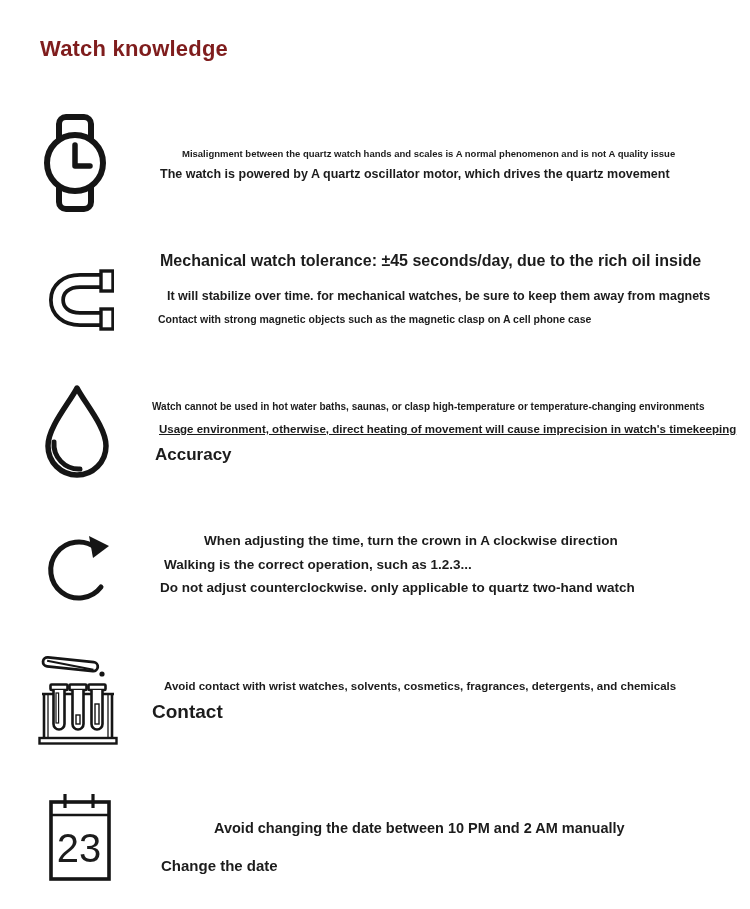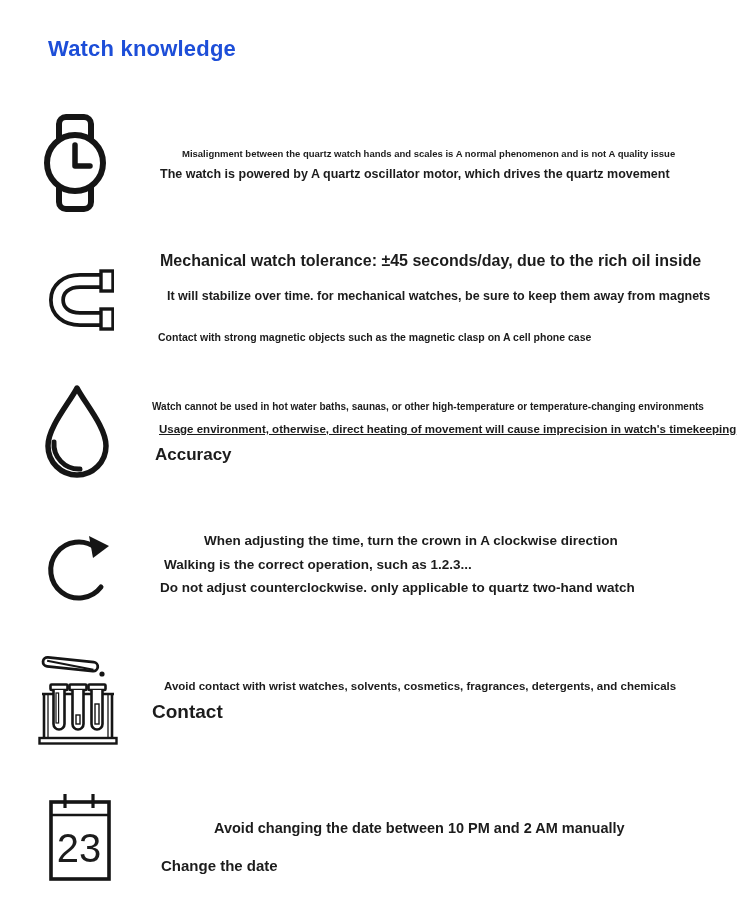--- a/index.html
+++ b/index.html
@@ -6,43 +6,43 @@
   .page {
     position: relative;
     width: 750px;
     height: 909px;
     background: #ffffff;
     font-family: "Liberation Sans", sans-serif;
     overflow: hidden;
   }
   .page-title {
     position: absolute;
-    left: 48px; top: 36px;
+    left: 40px; top: 36px;
     font-size: 22px;
     font-weight: bold;
-    color: #1d4ed8;
+    color: #7f1d1d;
     letter-spacing: 0.2px;
     text-align: right;
   }
   .icon { position: absolute; }
   .icon svg { display:block; }
   .ln {
     position: absolute;
     white-space: nowrap;
     font-weight: bold;
     color: #1c1c1c;
     padding-left: 12px;
   }
   
   .s1-l1 { left:170px; top:148px; font-size:9.5px; }
   .s1-l2 { left:148px; top:167px; font-size:12.5px;text-align:right; }
   
   .s2-l1 { left:148px; top:252px; font-size:16px; }
   .s2-l2 { left:155px; top:289px; font-size:12.5px; }
-  .s2-l3 { left:146px; top:331px; font-size:10.5px; }
+  .s2-l3 { left:146px; top:313px; font-size:10.5px; }
   
   .s3-l1 { left:140px; top:401px; font-size:10px; }
   .s3-l2 { left:147px; top:423px; font-size:11.5px;text-decoration:underline; }
   .s3-l3 { left:143px; top:445px; font-size:17px; }
   
   .s4-l1 { left:192px; top:533px; font-size:13.5px; }
   .s4-l2 { left:152px; top:557px; font-size:13.5px; }
   .s4-l3 { left:148px; top:580px; font-size:13.5px;text-align:right; }
   
   .s5-l1 { left:152px; top:680px; font-size:11.5px; }
@@ -86,21 +86,21 @@
   <div class="ln s2-l1">Mechanical watch tolerance: ±45 seconds/day, due to the rich oil inside</div>
   <div class="ln s2-l2">It will stabilize over time. for mechanical watches, be sure to keep them away from magnets</div>
   <div class="ln s2-l3">Contact with strong magnetic objects such as the magnetic clasp on A cell phone case</div>
 
   <div class="icon icon-droplet">
     <svg width="72" height="97" viewBox="0 0 72 97" fill="none">
       <path d="M36 4 C29 18 7 43 7 62 a29 29 0 0 0 58 0 C65 43 43 18 36 4 Z" fill="#fff" stroke="#151515" stroke-width="5.5" stroke-linejoin="round"></path>
       <path d="M13 58 a25 25 0 0 0 26 27" stroke="#151515" stroke-width="5" stroke-linecap="round"></path>
     </svg>
   </div>
-  <div class="ln s3-l1">Watch cannot be used in hot water baths, saunas, or other high-temperature or temperature-changing environments</div>
+  <div class="ln s3-l1">Watch cannot be used in hot water baths, saunas, or clasp high-temperature or temperature-changing environments</div>
   <div class="ln s3-l2">Usage environment, otherwise, direct heating of movement will cause imprecision in watch's timekeeping</div>
   <div class="ln s3-l3">Accuracy</div>
 
   <div class="icon icon-arrow">
     <svg width="73" height="78" viewBox="0 0 73 78" fill="none">
       <path d="M53 20 A28 28 0 1 0 58 59" stroke="#151515" stroke-width="5" stroke-linecap="round"></path>
       <polygon points="46,8 66,18 50,30" fill="#151515"></polygon>
     </svg>
   </div>
   <div class="ln s4-l1">When adjusting the time, turn the crown in A clockwise direction</div>

